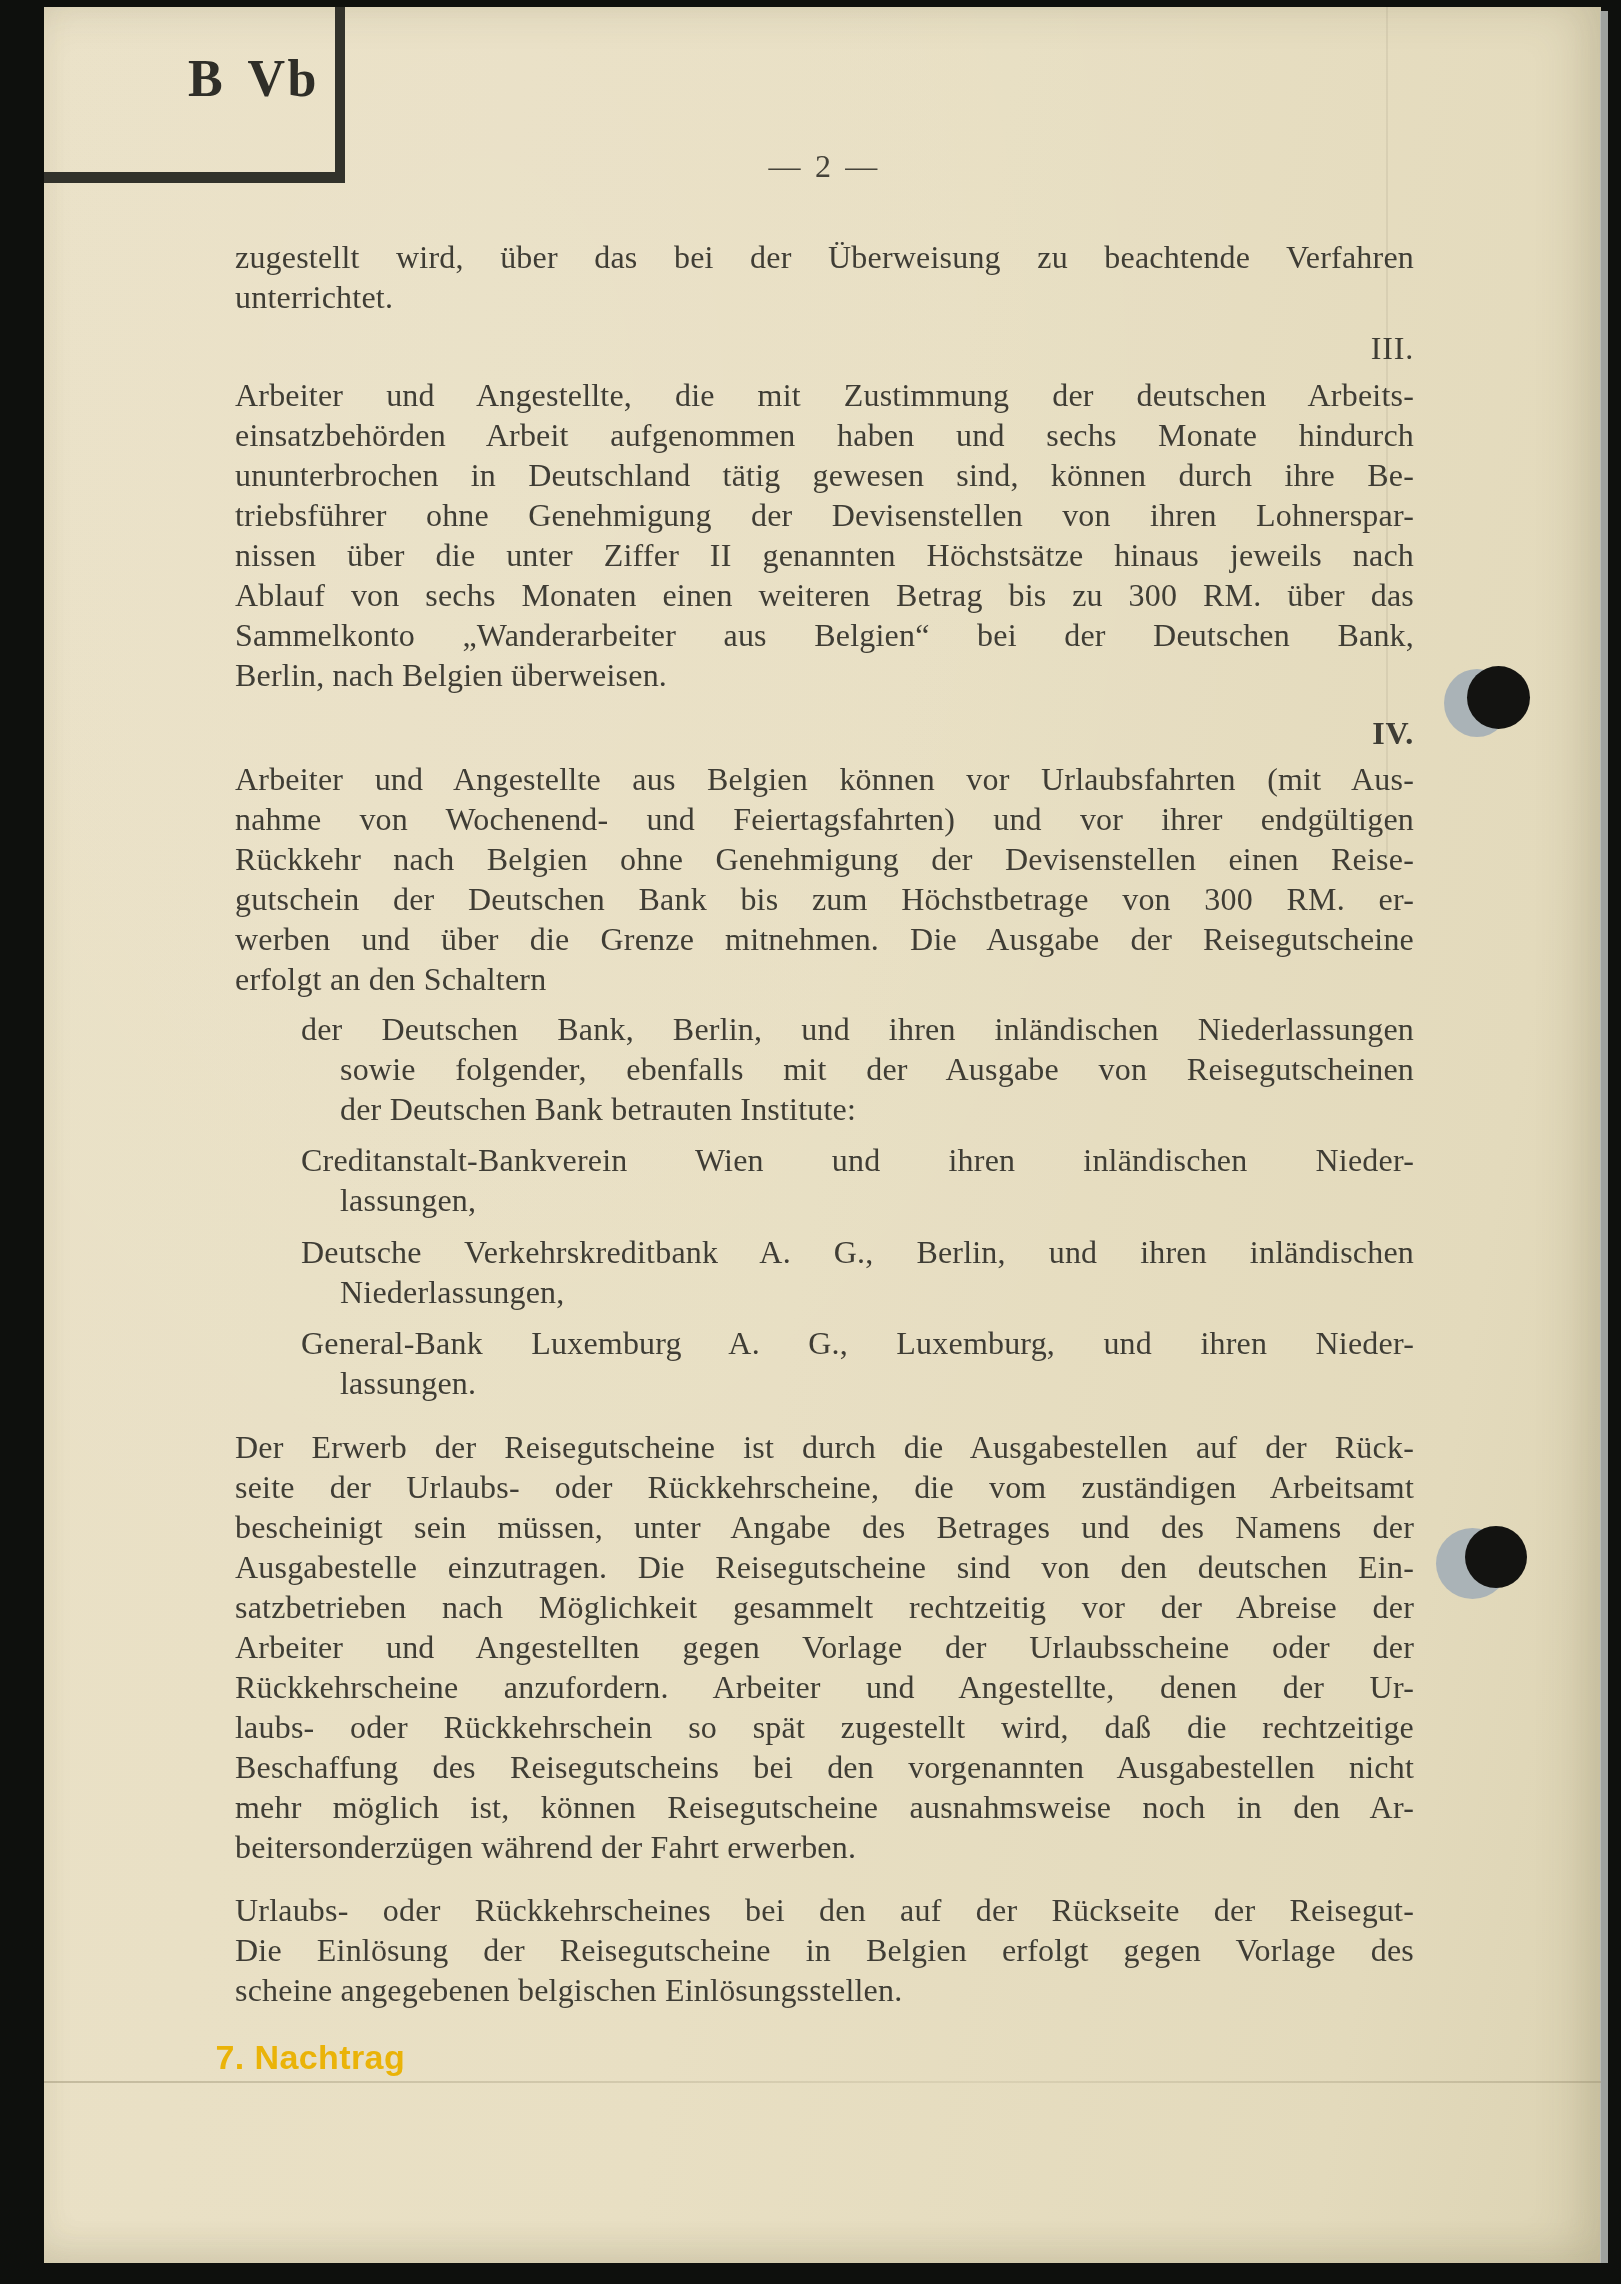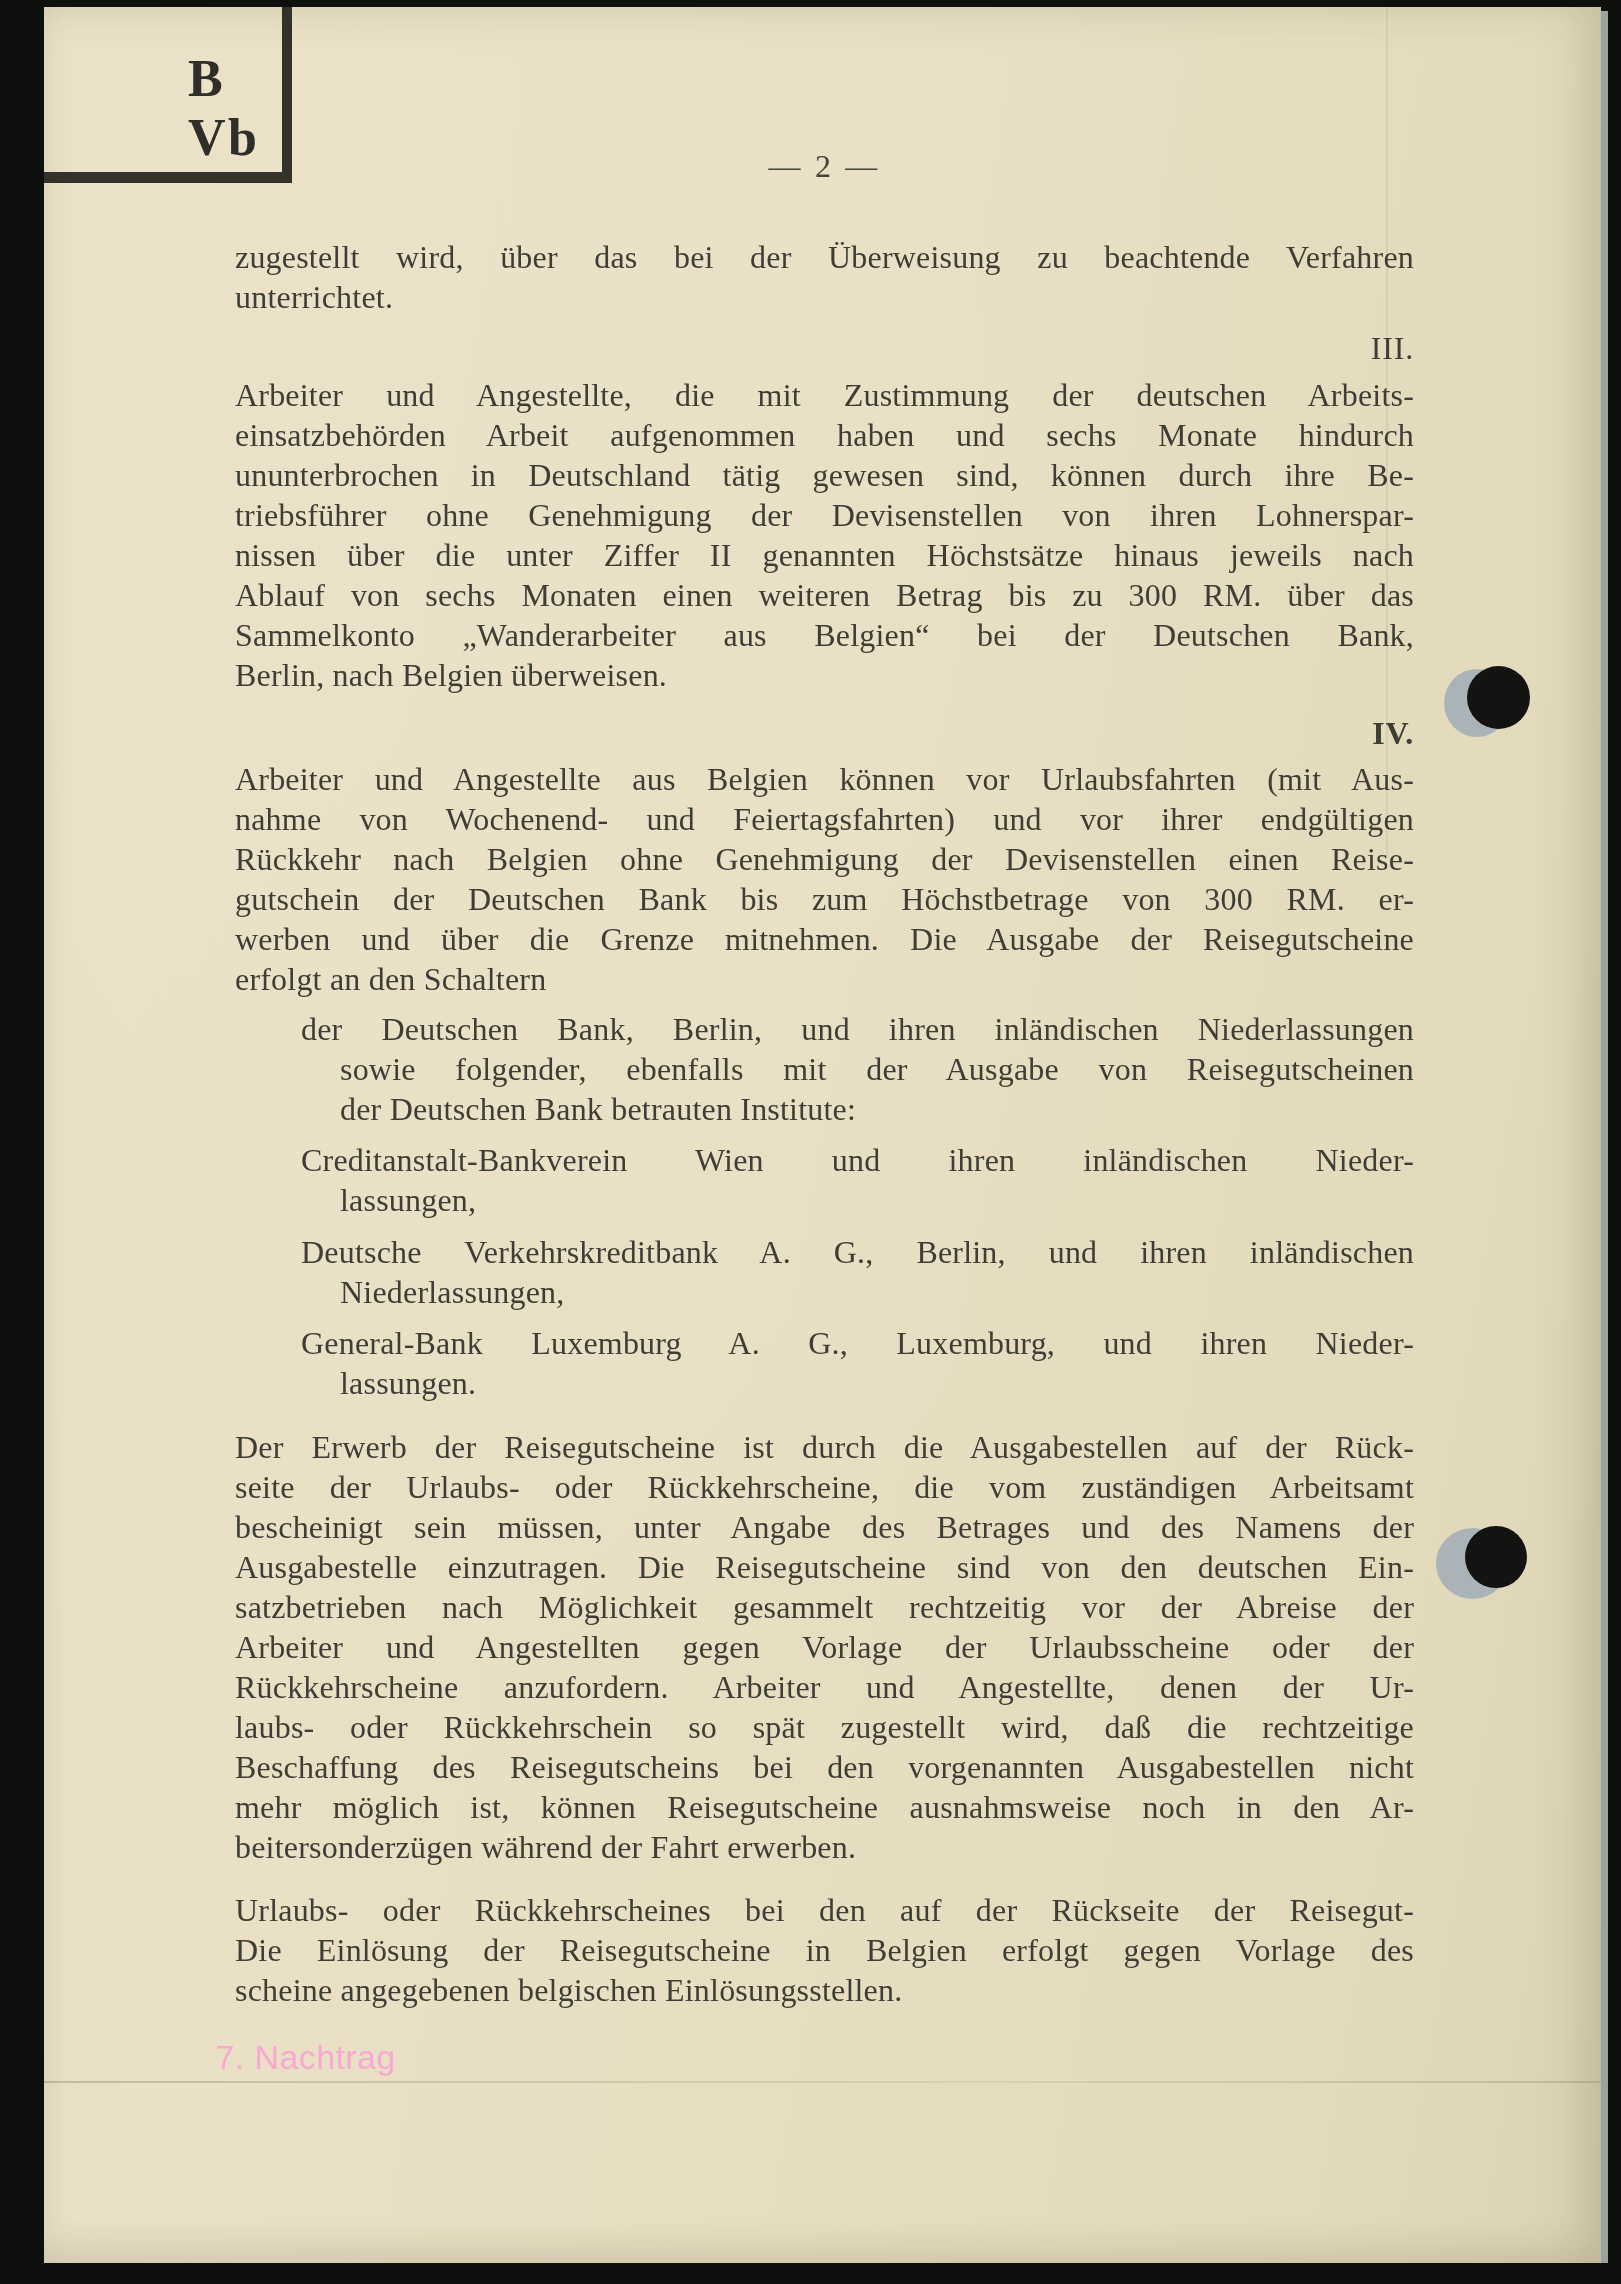--- a/index.html
+++ b/index.html
@@ -45,21 +45,21 @@
   .crease-v{
     position:absolute;
     left:1386px; top:7.3px;
     width:2.4px; height:851px;
     background:rgba(110,100,75,0.10);
   }
   
   .bvb-box{
     position:absolute;
     left:44px; top:7.3px;
-    width:248px; height:176px;
+    width:301px; height:176px;
     border-right:10.5px solid var(--rule);
     border-bottom:11.3px solid var(--rule);
   }
   .bvb-label{
     position:absolute;
     left:144px; top:42px;
     font-size:52px;
     font-weight:700;
     letter-spacing:2.4px;
     word-spacing:8px;
@@ -103,24 +103,24 @@
   .inst-item + .inst-item{ margin-top:11.3px; }
   .inst-item .line{ padding-left:105px; }
   .inst-item .line.first{ padding-left:66px; }
   .p-erwerb{ margin-top:24px; }
   .p-einloesung{ margin-top:23px; }
   
   .footer-label{
     margin-top:27.6px;
     margin-left:-19.5px;
     font-family:"Liberation Sans", sans-serif;
-    font-weight:400;
+    font-weight:700;
     font-size:34px;
     letter-spacing:0.4px;
-    color:#f9a8d4;
+    color:#eab308;
     text-align:left;
   }
   
   .hole{ position:absolute; }
   .hole .hole-shadow{
     position:absolute;
     border-radius:50%;
     background:var(--hole-gray);
   }
   .hole .hole-core{

